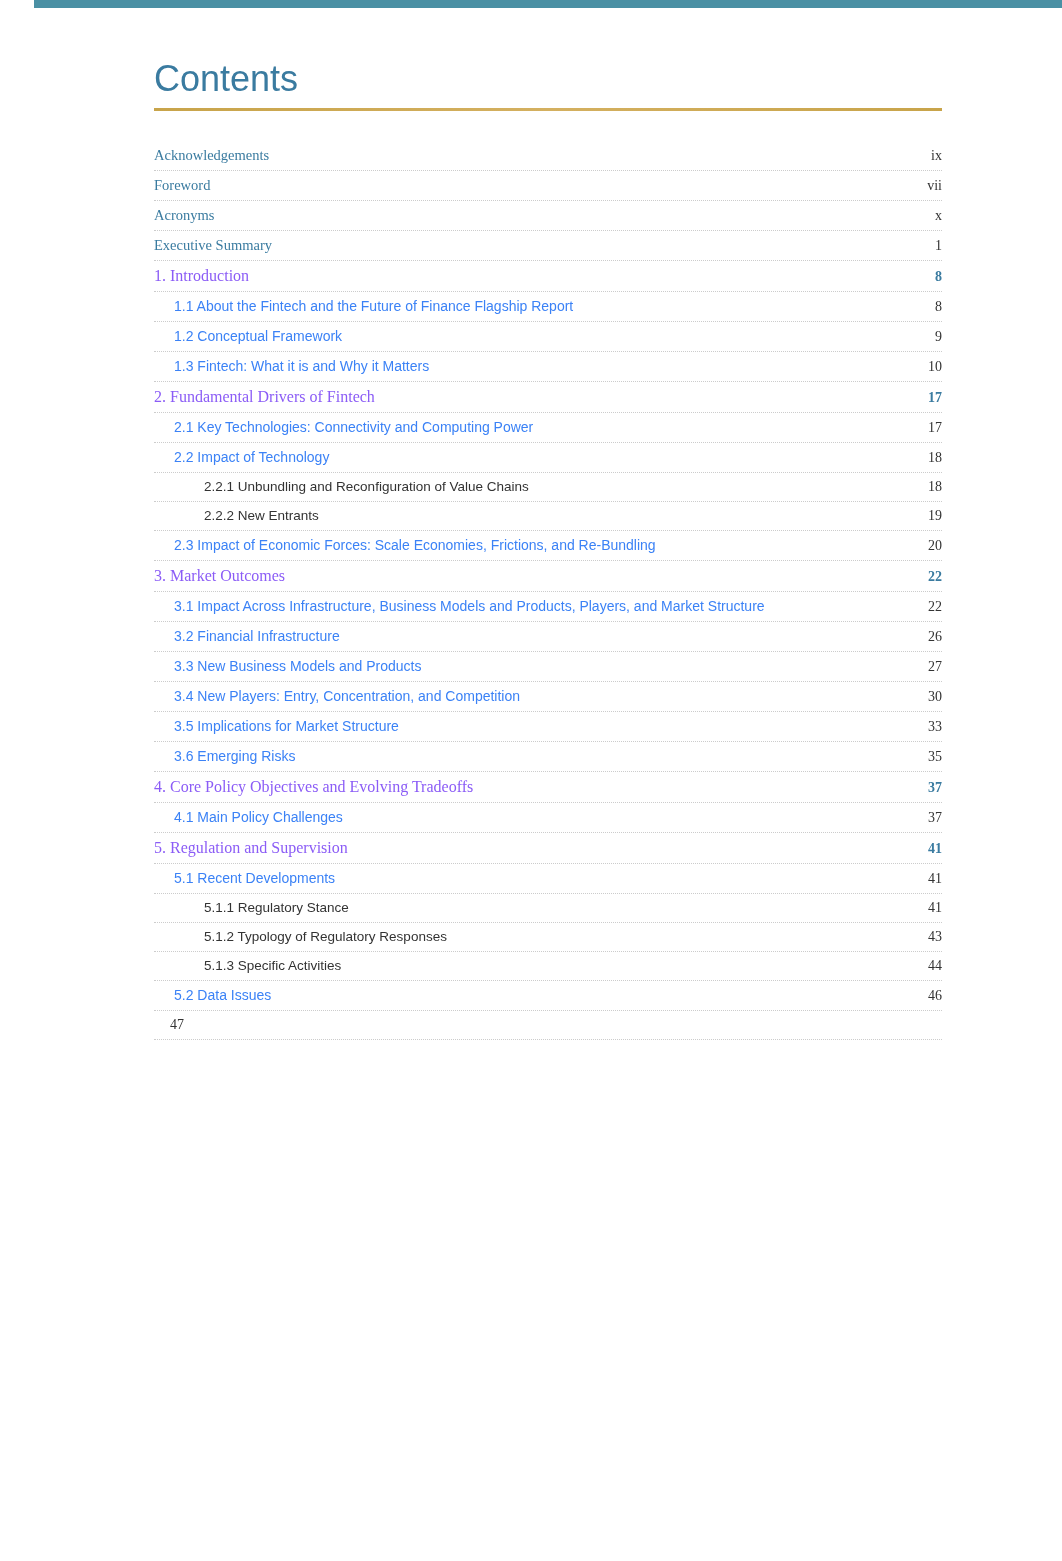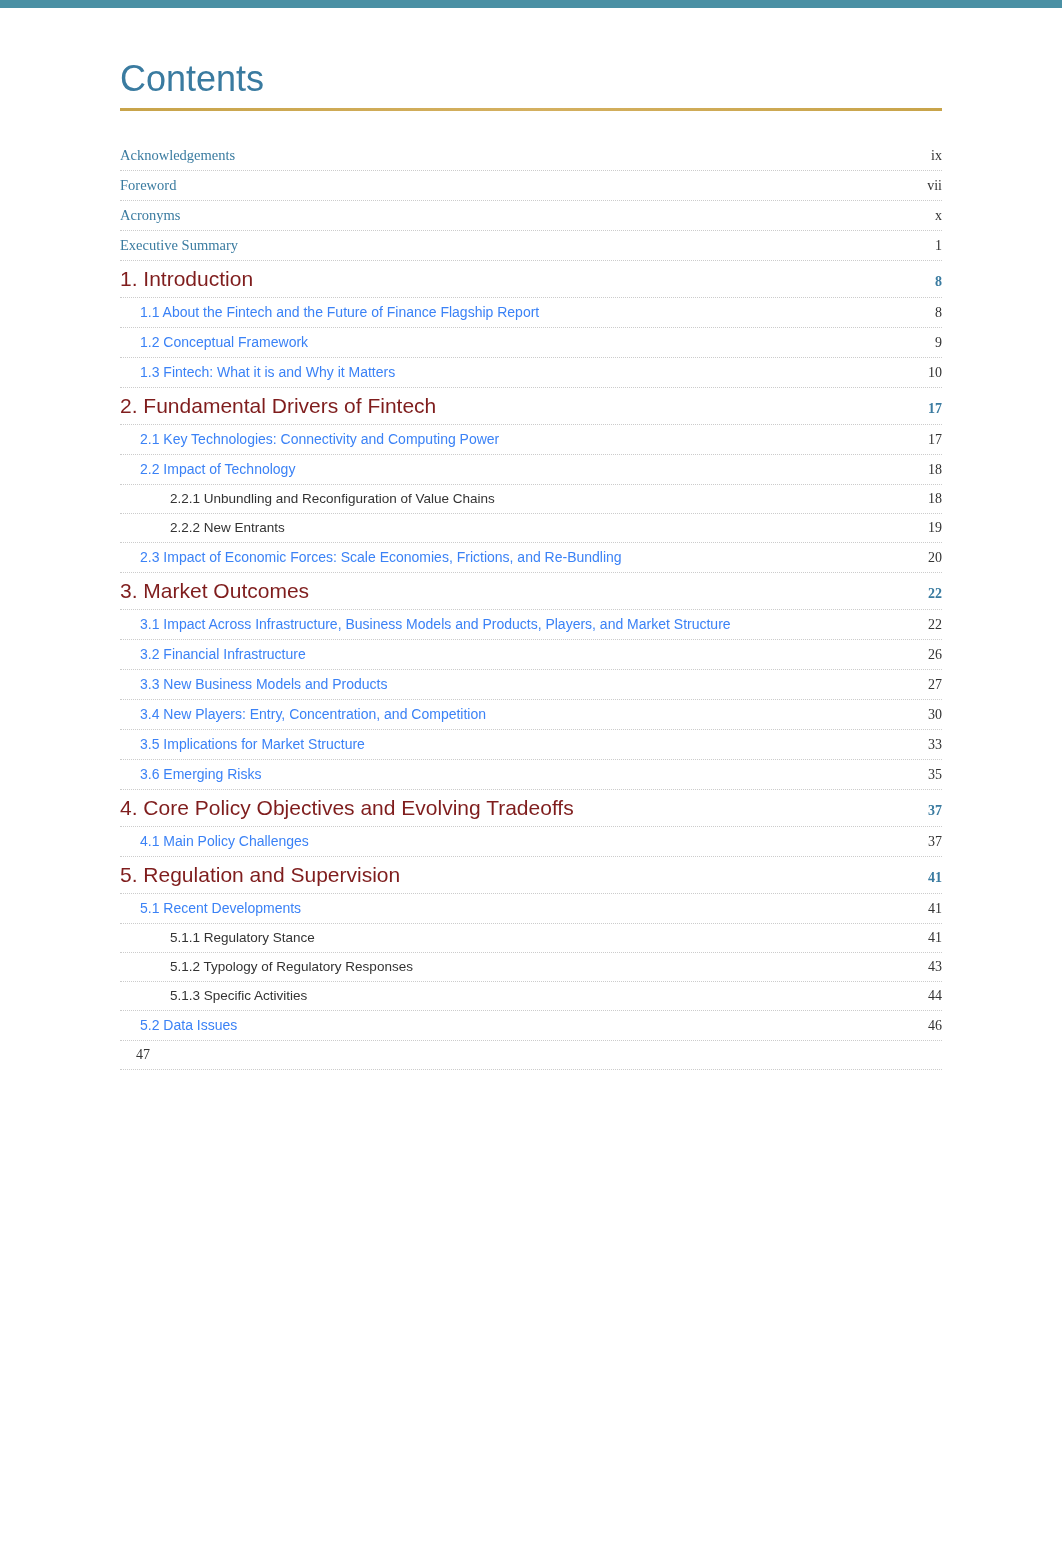--- a/index.html
+++ b/index.html
@@ -9,20 +9,21 @@
       color: #333;
       width: 1062px;
       min-height: 1561px;
     }
 
     .page {
       width: 1062px;
       min-height: 1561px;
       background: #fff;
       position: relative;
+      padding-left: 34px;
     }
 
     .top-bar {
       height: 8px;
       background: #4a90a4;
       width: 100%;
     }
 
     .content-wrapper {
       padding: 50px 120px 80px 120px;
@@ -62,23 +63,23 @@
       font-size: 14px;
     }
 
     
     .level-front-matter .toc-title {
       color: #3a7ba0;
       font-size: 14.5px;
     }
 
     .level-chapter .toc-title {
-      color: #7f1d1d;
-      font-size: 21px;
-      font-family: Liberation Sans, sans-serif;
+      color: #8b5cf6;
+      font-size: 16px;
+      font-family: Liberation Serif, serif;
     }
 
     .level-chapter .toc-page {
       color: #3a7ba0;
       font-weight: bold;
     }
 
     .level-section .toc-title {
       color: #3b82f6;
       font-size: 14px;

